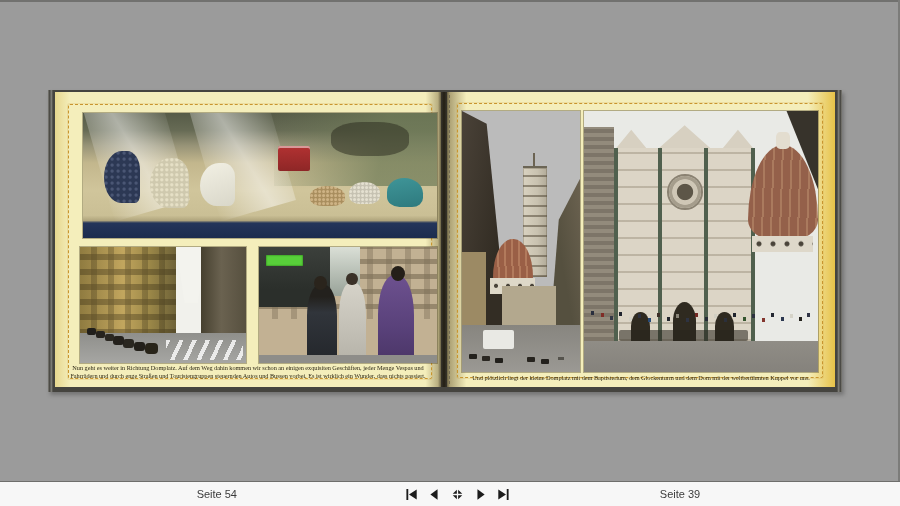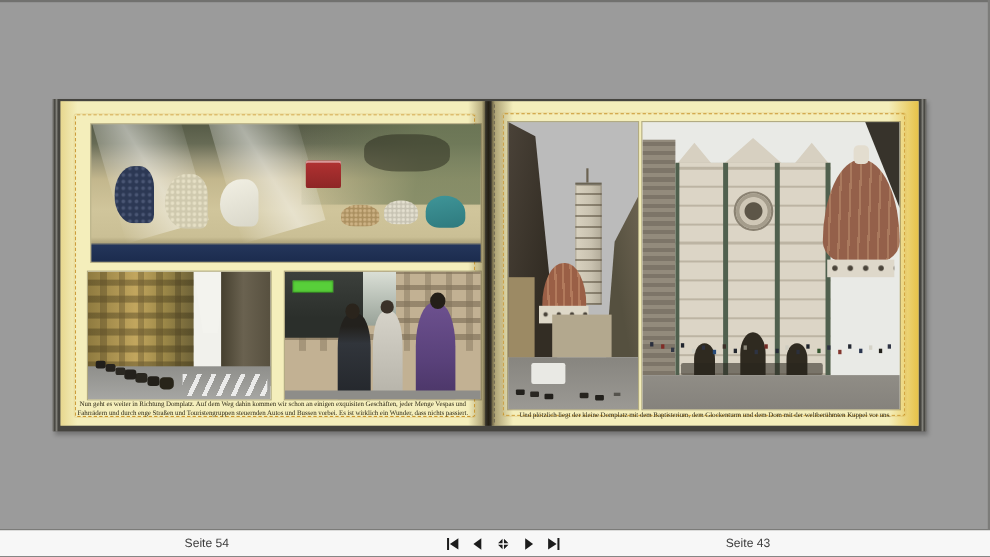--- a/index.html
+++ b/index.html
@@ -157,21 +157,21 @@
     box-shadow:10px 2px #812c26,19px 5px #333845,28px 1px #20242e,38px 6px #d3d1c6,
       47px 3px #2c3040,57px 7px #274a78,66px 2px #3c2f28,76px 6px #23272f,85px 3px #8a8578,
       95px 7px #2e3342,104px 2px #742a24,114px 6px #262b36,123px 3px #d0cec2,133px 7px #2b2f3b,
       142px 2px #1f232c,152px 6px #35552f,161px 3px #2d3140,171px 7px #83362e,180px 2px #242832,
       190px 6px #2b3750,199px 3px #d5d3c8,208px 6px #23211c,216px 2px #303546;}
 
   
   .statusbar{left:0;top:481px;width:900px;height:25px;background:#f7f7f7;border-top:1px solid #6e6e6c;
     box-sizing:border-box;}
   .page-num{position:absolute;top:6px;width:140px;text-align:center;font-size:11px;color:#3c3c3c;}
-  .pn-left{left:118px;}
+  .pn-left{left:97px;text-align:right;}
   .pn-right{left:610px;}
   .navgroup{position:absolute;left:402px;top:3px;display:flex;gap:4px;}
   .navbtn{width:19px;height:18px;border:none;background:transparent;padding:0;margin:0;
     display:flex;align-items:center;justify-content:center;cursor:pointer;}
   .navbtn svg{display:block;}
 </style>
 </head>
 <body>
 
 <div id="stage">
@@ -262,21 +262,21 @@
       <div class="abs eDots"></div>
     </div>
 
     <div class="caption" style="top:282px">Und plötzlich liegt der kleine Domplatz mit dem Baptisterium, dem Glockenturm und dem Dom mit der weltberühmten Kuppel vor uns.</div>
   </div>
 
   <div class="abs spine"></div>
 
   <div class="abs statusbar">
     <span class="page-num pn-left">Seite 54</span>
-    <span class="page-num pn-right">Seite 43</span>
+    <span class="page-num pn-right">Seite 39</span>
 
     <div class="navgroup">
       <button class="navbtn">
         <span>
           <svg width="13" height="13" viewBox="0 0 12 12" fill="#1c1c1c">
             <path d="M1.3,1 h1.7 v10 h-1.7 z M10.8,1.3 V10.7 L3.7,6 Z"></path>
           </svg>
         </span>
       </button>
       <button class="navbtn">

